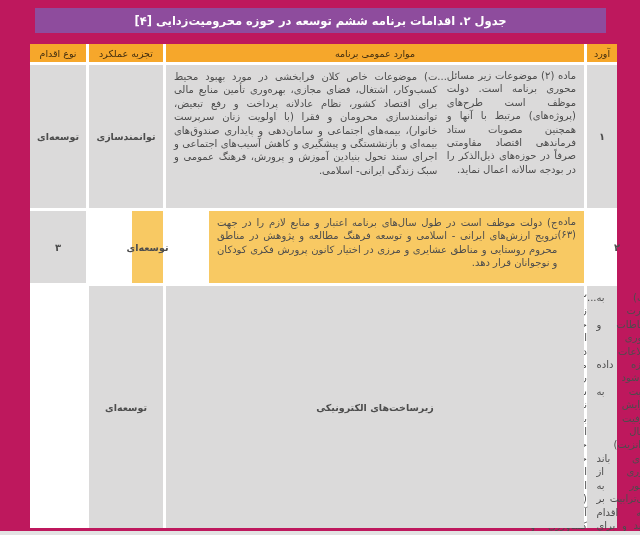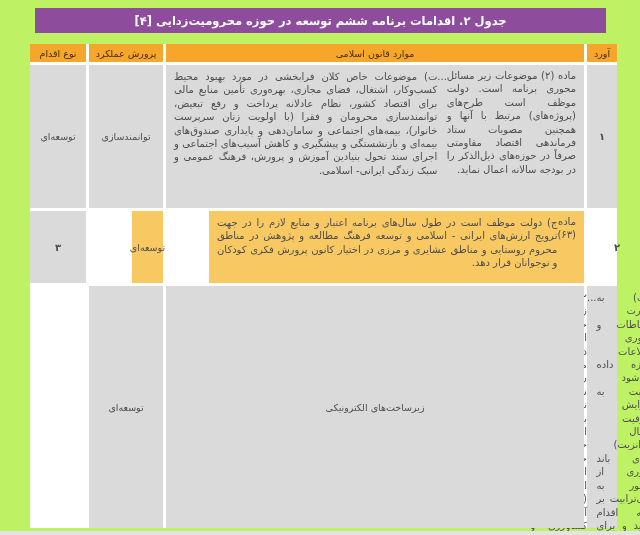--- a/index.html
+++ b/index.html
@@ -1,19 +1,19 @@
 <!DOCTYPE html>
 <html lang="fa" dir="rtl"><head>
 <meta charset="utf-8">
 <style>
   * { margin: 0; padding: 0; box-sizing: border-box; }
   html, body { width: 640px; height: 535px; background: #ffffff; overflow: hidden; }
   body { font-family: "DejaVu Sans", sans-serif; direction: rtl; }
 
-  .page { position: relative; width: 640px; height: 535px; background: #bef264; padding-left: 16px; }
+  .page { position: relative; width: 640px; height: 535px; background: #be185d; padding-left: 16px; }
 
   .title-bar {
     position: absolute; top: 8px; left: 35px; width: 571px; height: 25px;
     background: #8E4C9D; color: #ffffff;
     display: flex; align-items: center; justify-content: center;
     font-size: 11.5px; font-weight: bold; letter-spacing: -0.2px;
   }
 
   .table {
     position: absolute; top: 44px; left: 30px; width: 587px;
@@ -30,21 +30,21 @@
     background: #F6A72B; color: #422E10;
     font-size: 9.5px; font-weight: normal;
   }
 
   .gray { background: #DBDADA; }
   .hl   { background: #F8C963; margin-left: 43px; }
 
   .num-cell { font-size: 10px; color: #4D4D4D; font-weight: bold; }
 
   .side-cell {
-    font-size: 9.5px; color: #4D4D4D; font-weight: normal;
+    font-size: 9.5px; color: #4D4D4D; font-weight: bold;
     line-height: 13px; padding: 2px;
   }
 
   .law-cell {
     display: flex; flex-direction: row; justify-content: center;
     padding: 4px 8px;
     font-size: 10px; color: #4D4D4D; line-height: 13.4px;
     text-align: justify; text-justify: inter-word;
   }
   .law-cell p { margin: 0; }
@@ -60,22 +60,22 @@
 
 <div class="page">
 
   <div class="title-bar">
     <span>جدول ۲. اقدامات برنامه ششم توسعه در حوزه محرومیت‌زدایی [۴]</span>
   </div>
 
   <div class="table">
 
     <div class="cell hcell">آورد</div>
-    <div class="cell hcell">موارد قانون اسلامی</div>
-    <div class="cell hcell">پرورش عملکرد</div>
+    <div class="cell hcell">موارد عمومی برنامه</div>
+    <div class="cell hcell">تجزیه عملکرد</div>
     <div class="cell hcell">نوع اقدام</div>
 
     <div class="cell gray num-cell">۱</div>
     <div class="law-cell gray">
       <p>ماده (۲) موضوعات زیر مسائل محوری برنامه است. دولت موظف است طرح‌های (پروژه‌های) مرتبط با آنها و همچنین مصوبات ستاد فرماندهی اقتصاد مقاومتی صرفاً در حوزه‌های ذیل‌الذکر را در بودجه سالانه اعمال نماید.</p>
       <p>...</p>
       <p>ت) موضوعات خاص کلان فرابخشی در مورد بهبود محیط کسب‌وکار، اشتغال، فضای مجازی، بهره‌وری تأمین منابع مالی برای اقتصاد کشور، نظام عادلانه پرداخت و رفع تبعیض، توانمندسازی محرومان و فقرا (با اولویت زنان سرپرست خانوار)، بیمه‌های اجتماعی و سامان‌دهی و پایداری صندوق‌های بیمه‌ای و بازنشستگی و پیشگیری و کاهش آسیب‌های اجتماعی و اجرای سند تحول بنیادین آموزش و پرورش، فرهنگ عمومی و سبک زندگی ایرانی- اسلامی.</p>
     </div>
     <div class="cell gray side-cell">توانمندسازی</div>
     <div class="cell gray side-cell">توسعه‌ای</div>

